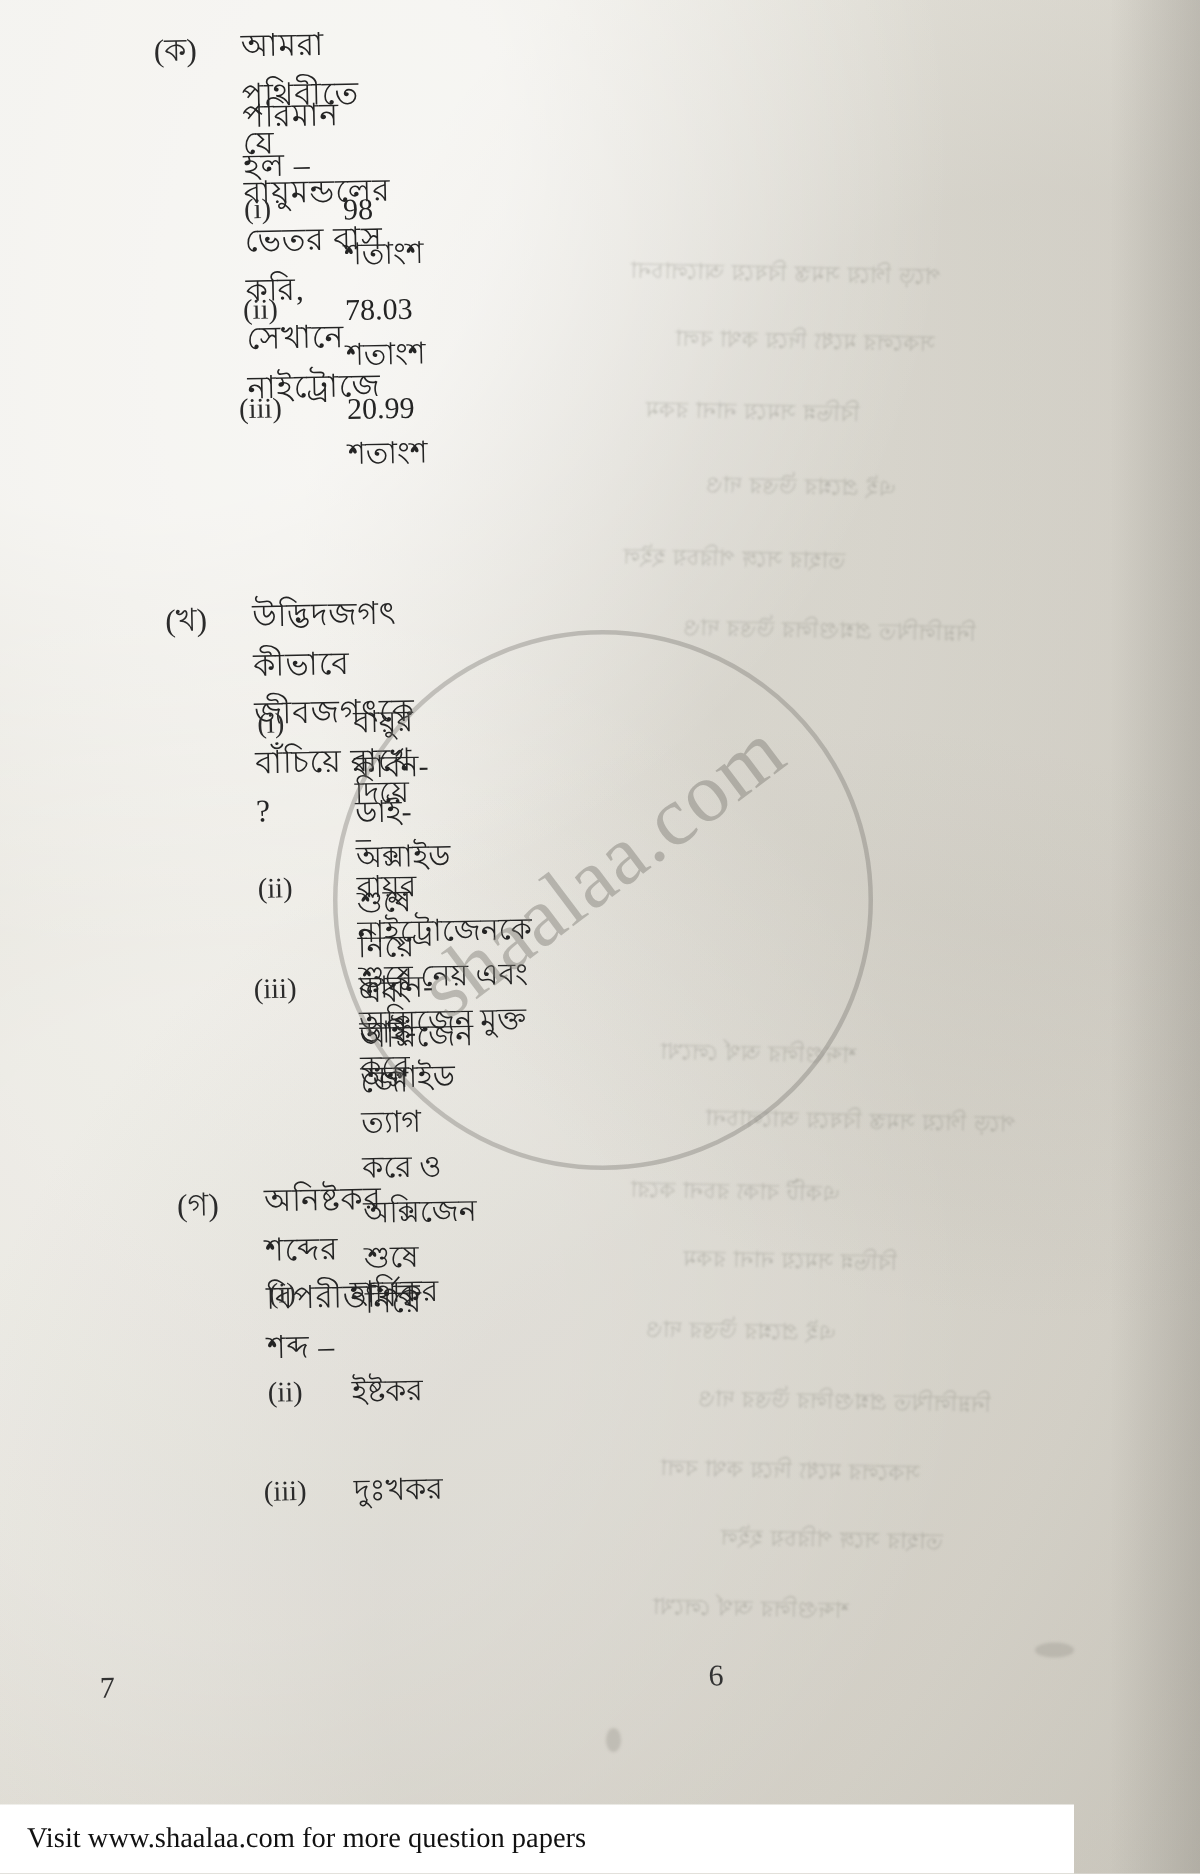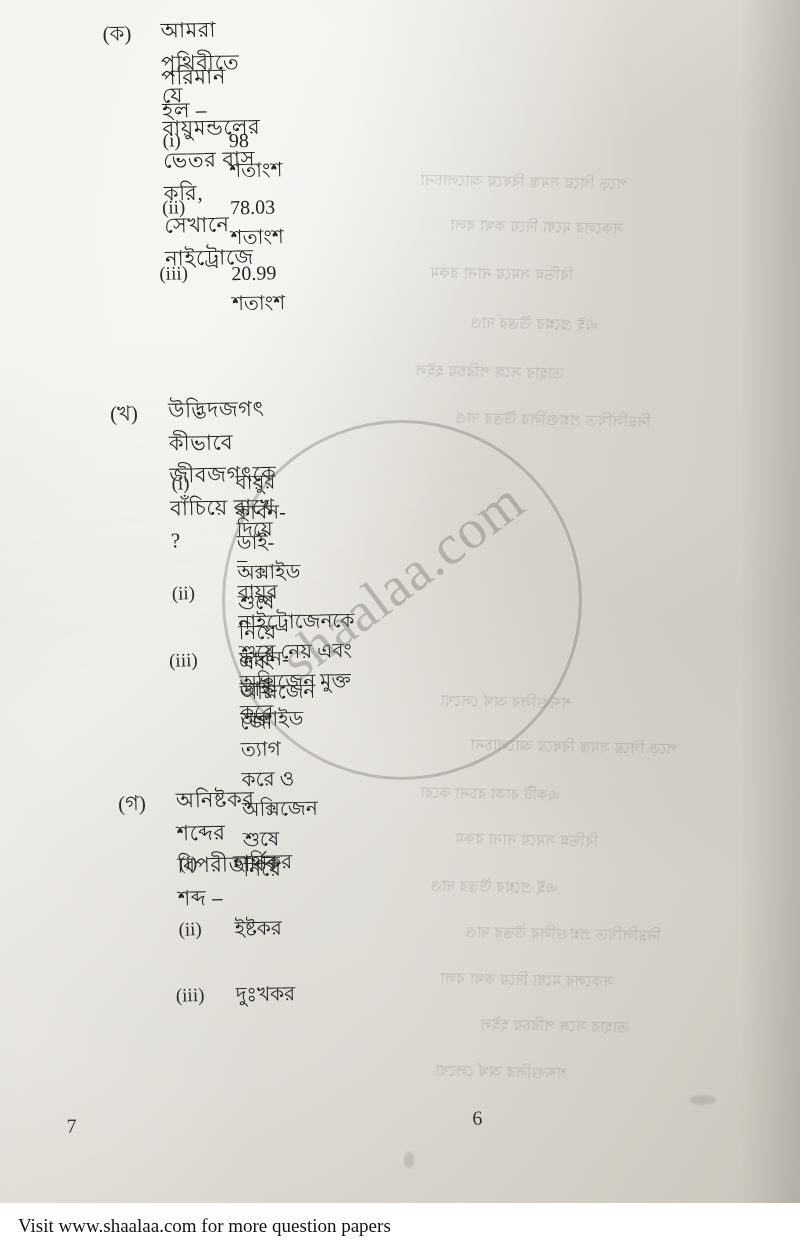--- a/index.html
+++ b/index.html
@@ -130,21 +130,21 @@
     transform: rotate(-37deg);
     white-space: nowrap;
     letter-spacing: 1px;
   }
 
   
   #footer {
     position: absolute;
     left: 0;
     bottom: 0;
-    width: 800px;
+    width: 716px;
     height: 46px;
     background: #ffffff;
     display: flex;
     align-items: center;
   }
   #footer .ftext {
     font-family: "Liberation Serif", serif;
     font-size: 19px;
     color: #111;
     padding-left: 18px;

